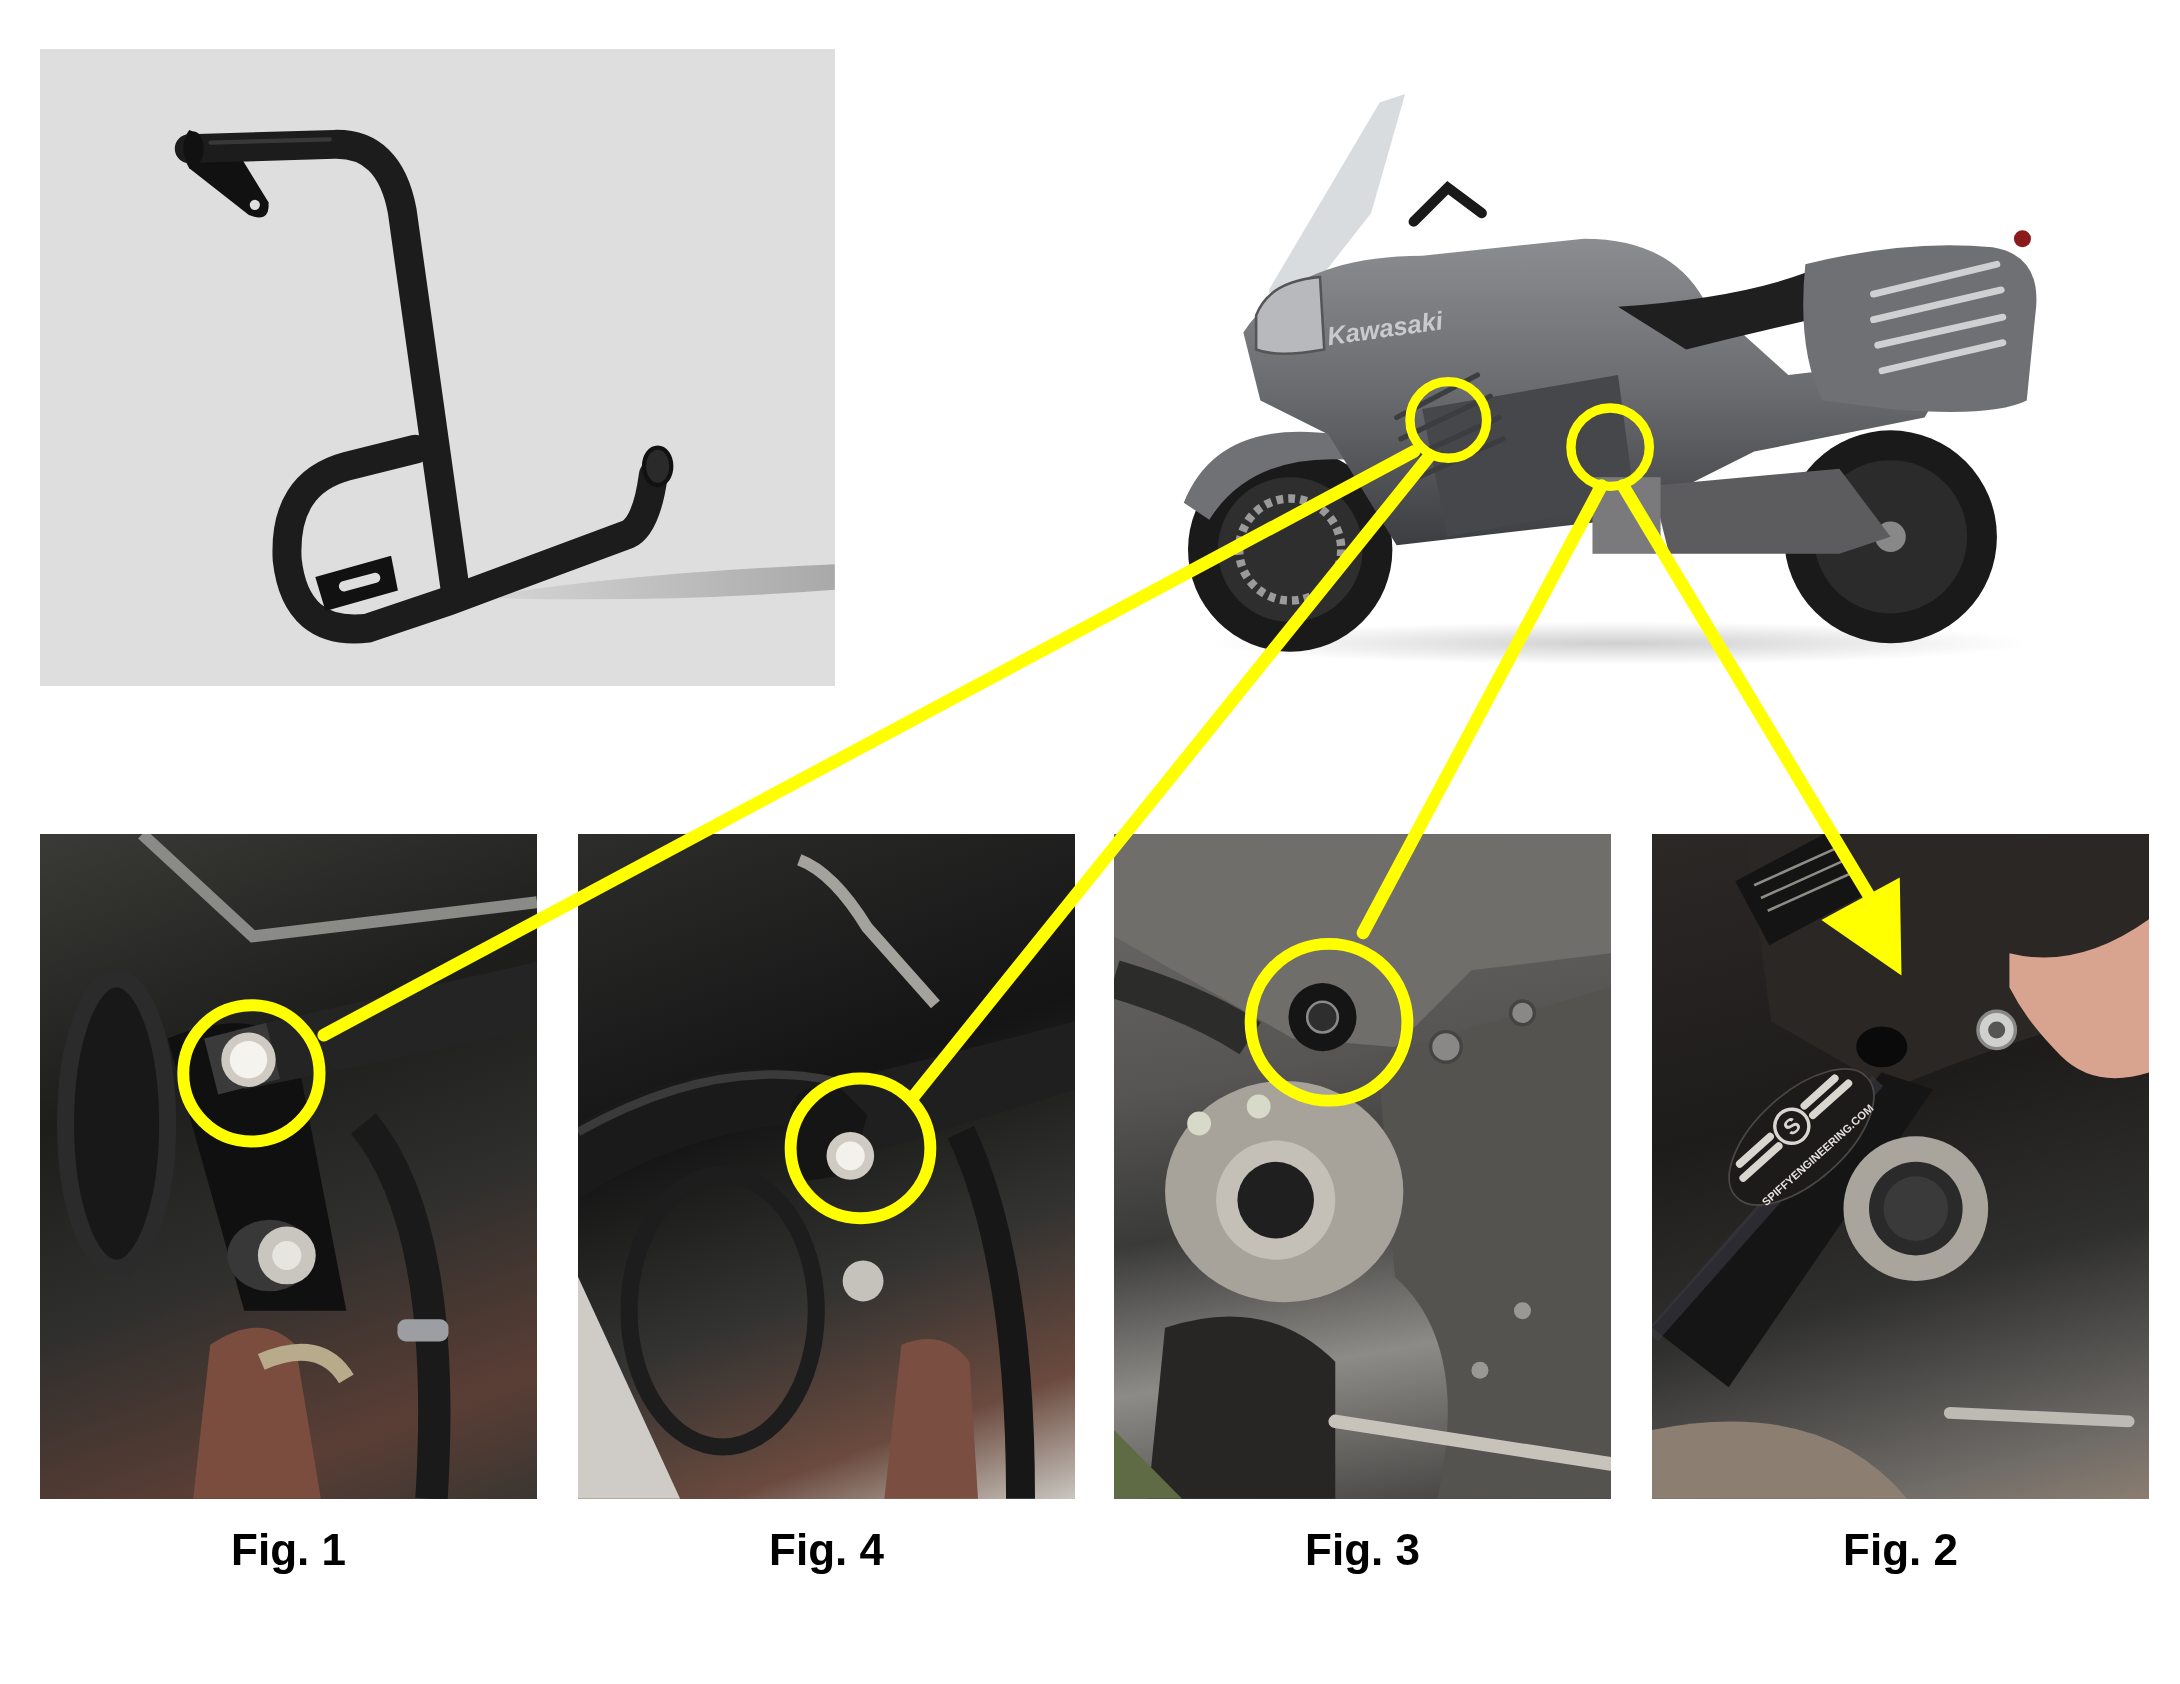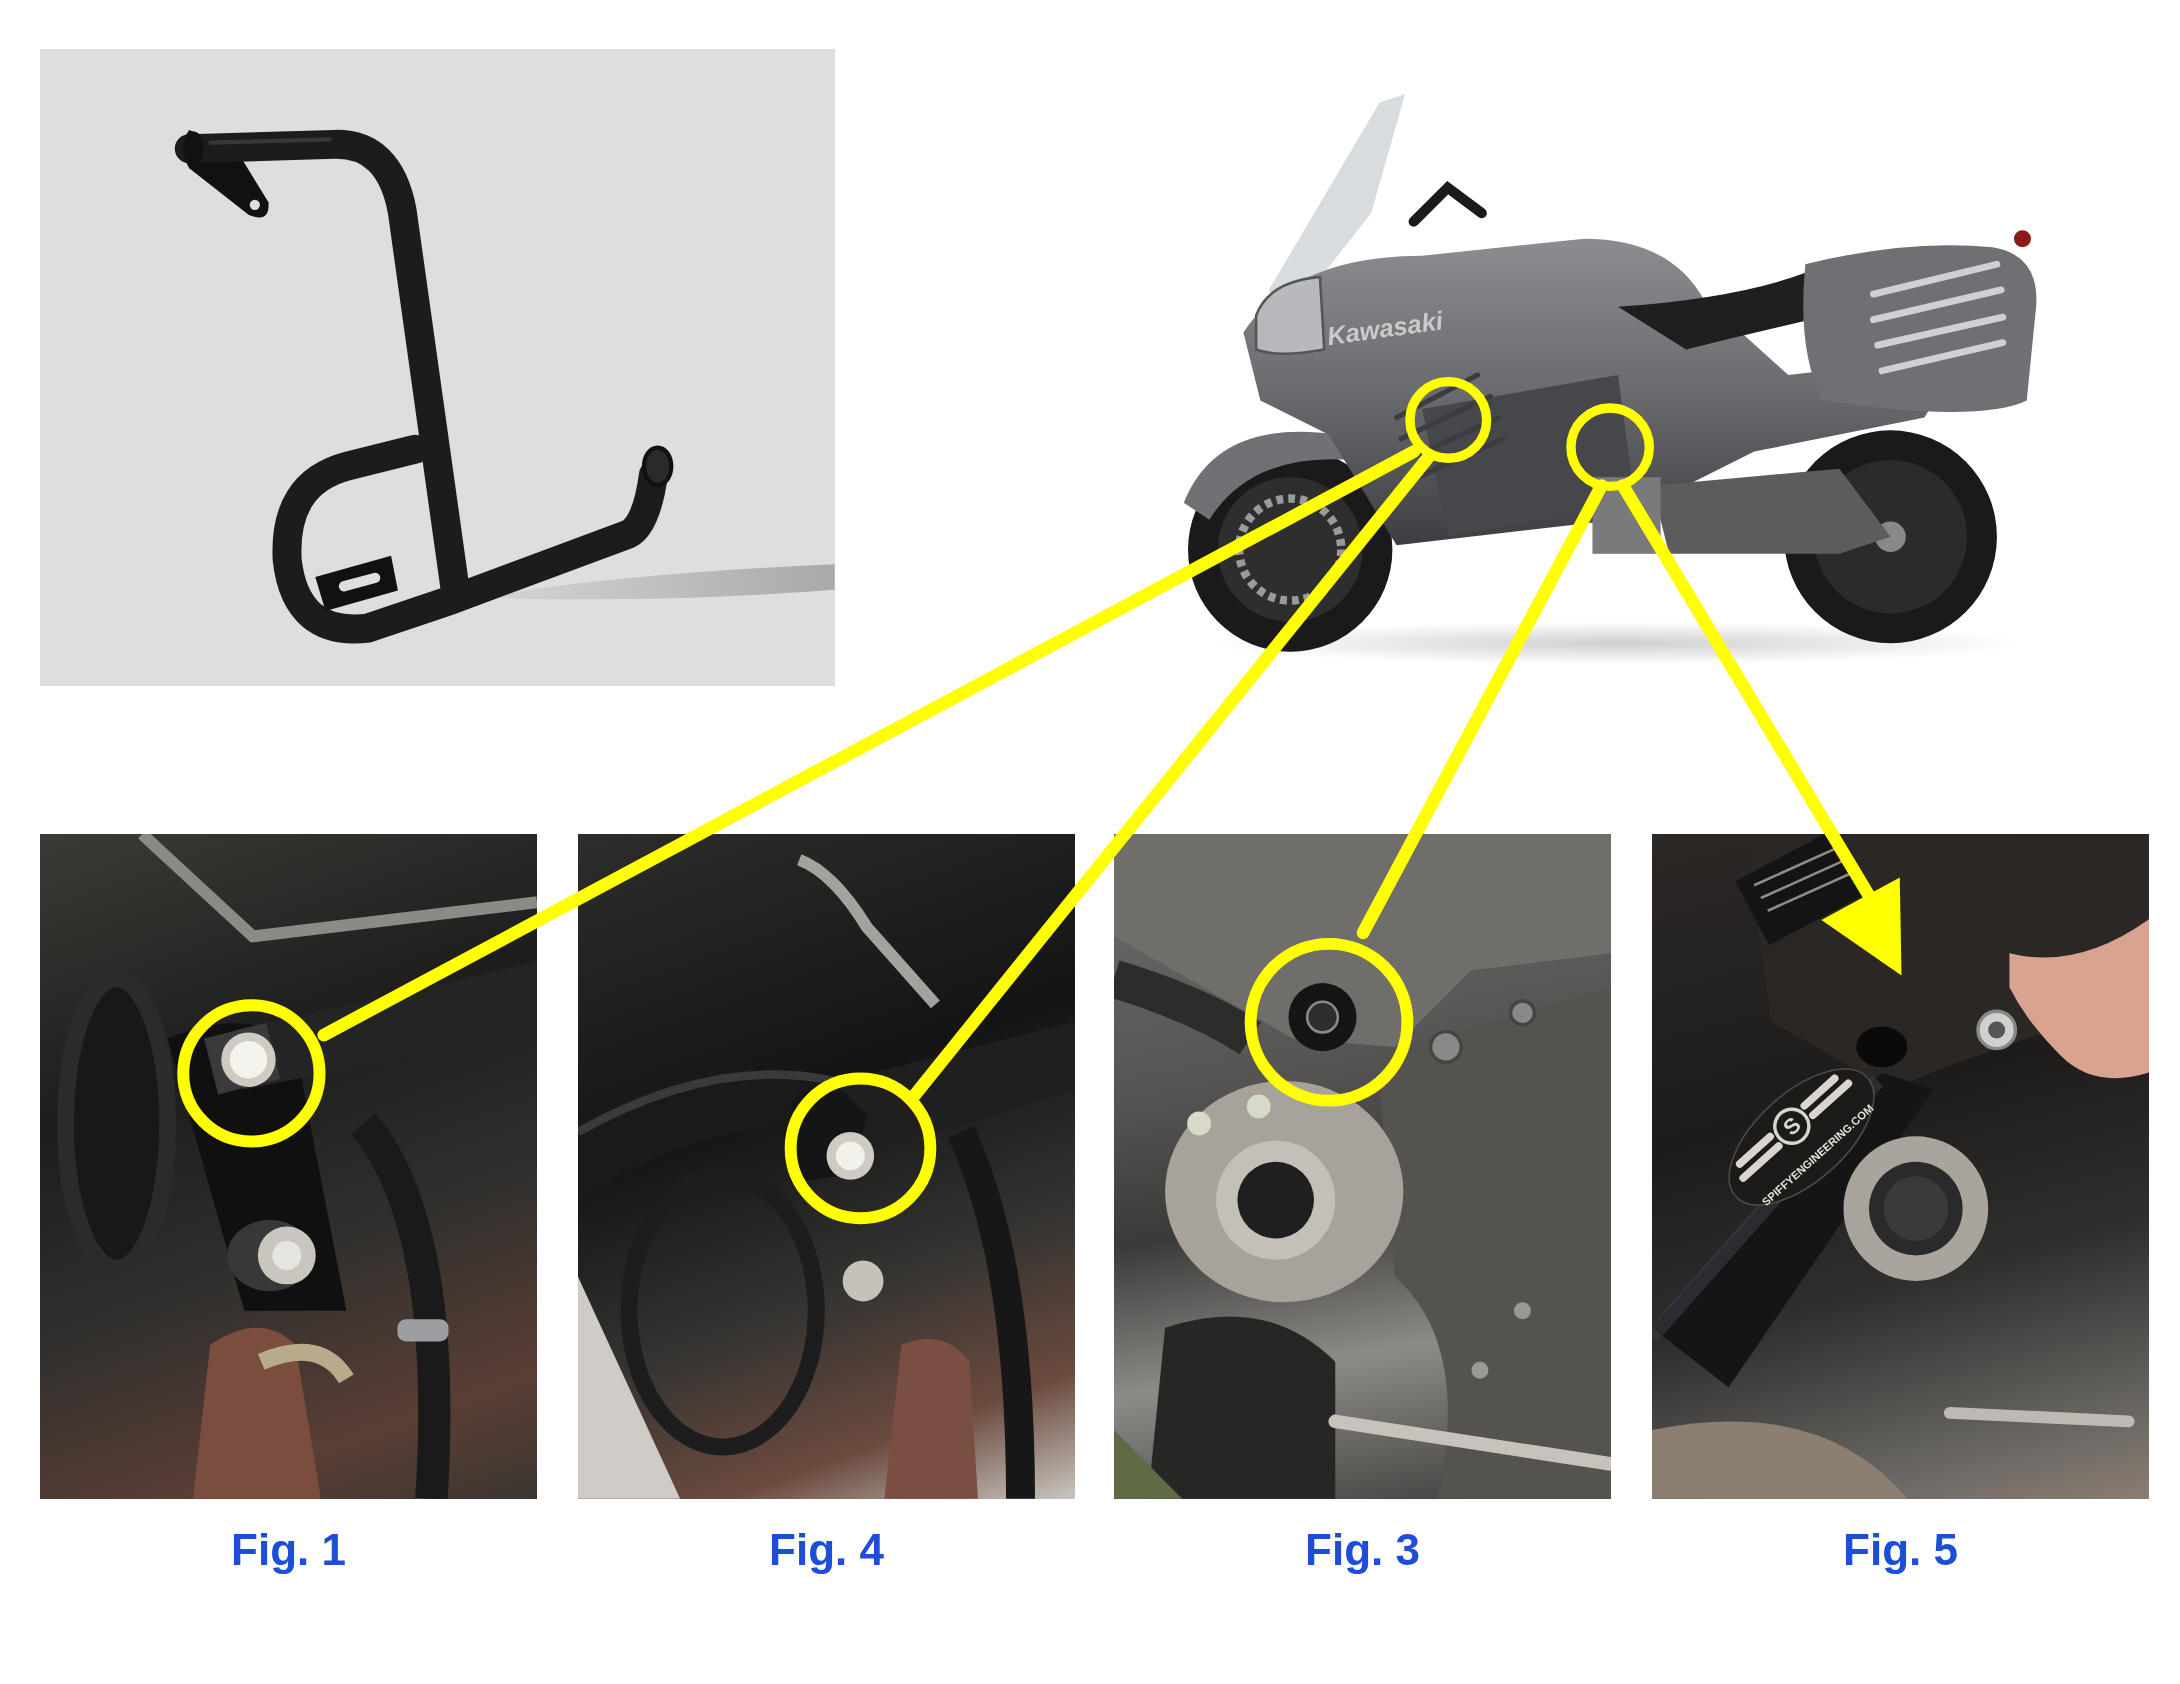--- a/index.html
+++ b/index.html
@@ -5,21 +5,21 @@
     html, body { margin: 0; padding: 0; background: #ffffff; }
     body { width: 2181px; height: 1685px; position: relative; overflow: hidden; font-family: "Liberation Sans", sans-serif; }
     .panel { position: absolute; overflow: hidden; }
     .render-panel { left: 40px; top: 49px; width: 795px; height: 637px; background: #dedede; }
     .bike-area { left: 1141px; top: 94px; width: 937px; height: 579px; background: #ffffff; }
     .photo { top: 834px; width: 497px; height: 665px; background: #2a2a2a; }
     .photo-1 { left: 40px; background: linear-gradient(160deg,#3a3b36 0%,#1d1e1c 35%,#2f2f2d 60%,#5a3e35 85%,#3b3631 100%); }
     .photo-7 { left: 578px; background: linear-gradient(160deg,#2d2d2c 0%,#141414 40%,#333331 65%,#6b4a3e 85%,#c9c6c0 100%); }
     .photo-3 { left: 1114px; background: linear-gradient(170deg,#6d6c6a 0%,#565553 35%,#3a3a39 55%,#8d8b87 75%,#3c3b39 100%); }
     .photo-5 { left: 1652px; background: linear-gradient(165deg,#2b2826 0%,#1e1c1b 40%,#2f2f2e 65%,#6d6a66 90%,#8b7d70 100%); }
-    .caption { position: absolute; top: 1525px; width: 497px; text-align: center; font-family: "Liberation Sans", sans-serif; font-weight: bold; font-size: 44px; color: #1d4ed8; letter-spacing: 0px; }
+    .caption { position: absolute; top: 1525px; width: 497px; text-align: center; font-family: "Liberation Sans", sans-serif; font-weight: bold; font-size: 44px; color: #000000; letter-spacing: 0px; }
     .cap-1 { left: 40px; } .cap-7 { left: 578px; } .cap-3 { left: 1114px; } .cap-5 { left: 1652px; }
     .overlay { position: absolute; left: 0; top: 0; width: 2181px; height: 1685px; pointer-events: none; }
     .logo-badge { position: absolute; }
   </style>
 </head>
 <body>
 
 <div class="panel render-panel">
   <svg width="795" height="637" viewBox="0 0 933 748">
     <defs>
@@ -202,21 +202,21 @@
       <circle cx="105" cy="38" r="18" fill="#1d1b1a"></circle>
       <text x="105" y="47" text-anchor="middle" font-family="Liberation Sans, sans-serif" font-weight="bold" font-size="26" fill="#d9d6d0">S</text>
       <text x="105" y="88" text-anchor="middle" font-family="Liberation Sans, sans-serif" font-weight="bold" font-size="13" fill="#e4e1dc">SPIFFYENGINEERING.COM</text>
     </svg>
   </div>
 </div>
 
 <div class="caption cap-1">Fig. 1</div>
 <div class="caption cap-7">Fig. 4</div>
 <div class="caption cap-3">Fig. 3</div>
-<div class="caption cap-5">Fig. 5</div>
+<div class="caption cap-5">Fig. 2</div>
 
 <svg class="overlay" viewBox="0 0 2560 1978">
   <g fill="none" stroke="#ffff00" stroke-linecap="round">
 
     <circle cx="1700" cy="493" r="45" stroke-width="11"></circle>
     <circle cx="1890" cy="525" r="46" stroke-width="11"></circle>
 
     <line x1="1660" y1="530" x2="380" y2="1215" stroke-width="15"></line>
     <line x1="1678" y1="535" x2="1070" y2="1290" stroke-width="15"></line>
 

